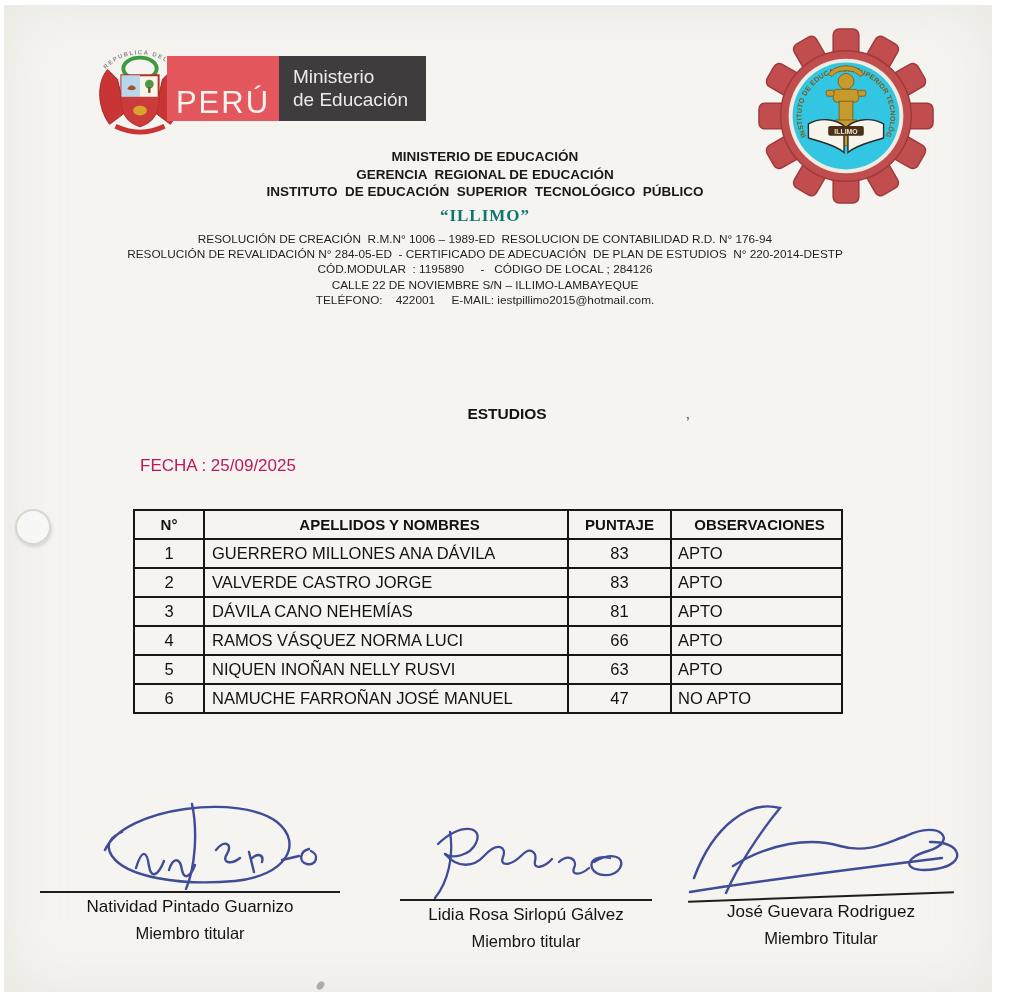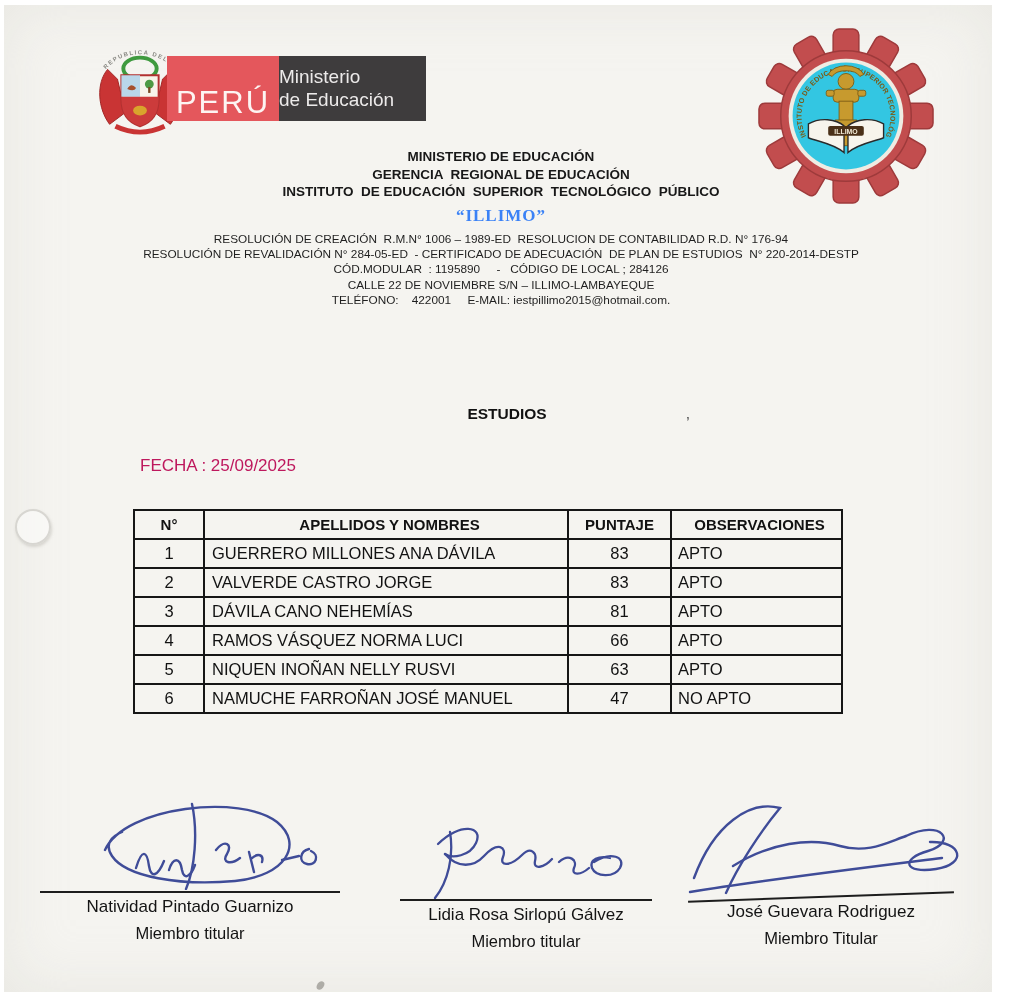--- a/index.html
+++ b/index.html
@@ -7,28 +7,28 @@
         font-family:"Liberation Sans", sans-serif;color:#1b1b1b;}
   #paper{position:absolute;left:4px;top:5px;right:22px;bottom:13px;background:#f5f4f0;
          box-shadow:inset 0 0 60px rgba(210,208,200,.35);}
   .abs{position:absolute;}
 
   
   #peru-box{left:167px;top:56px;width:112px;height:65px;background:#e4575c;
             display:flex;align-items:flex-end;justify-content:center;}
   #peru-box span{color:#fdf4f2;font-size:31px;letter-spacing:2px;font-weight:400;}
   #minedu-box{left:279px;top:56px;width:147px;height:65px;background:#3e3c3d;
-              display:flex;flex-direction:column;justify-content:center;box-sizing:border-box;}
+              display:flex;flex-direction:column;justify-content:center;padding-left:14px;box-sizing:border-box;}
   #minedu-box span{color:#eceaea;font-size:19px;line-height:1.18;}
 
   
-  #letterhead{left:16px;top:148px;width:970px;text-align:center;}
+  #letterhead{left:0;top:148px;width:970px;text-align:center;}
   .lh-bold{font-size:13.5px;font-weight:700;line-height:17.5px;white-space:pre;color:#181818;}
   .lh-name{font-family:"Liberation Serif", serif;font-size:17px;font-weight:700;letter-spacing:1px;
-           margin-top:5px;margin-bottom:6px;color:#3b82f6;}
+           margin-top:5px;margin-bottom:6px;color:#0f766e;}
   .lh-small{font-size:11.8px;line-height:15.4px;white-space:pre;color:#1f1f1f;}
 
   
   #doc-title{left:0;top:344px;width:1014px;text-align:center;font-size:15.5px;font-weight:700;
              line-height:28px;white-space:pre;color:#111;}
   #fecha{left:140px;top:420px;font-size:17px;color:#be185d;margin-top:36px;}
   #stray-mark{left:686px;top:414px;font-size:17px;color:#5a5a5a;}
 
   
   table{border-collapse:collapse;}

